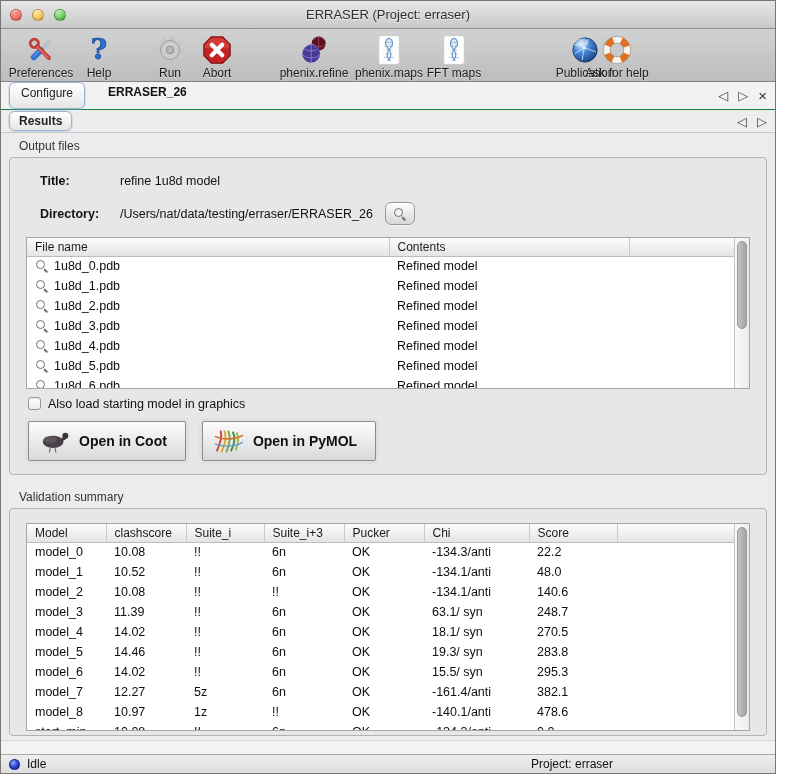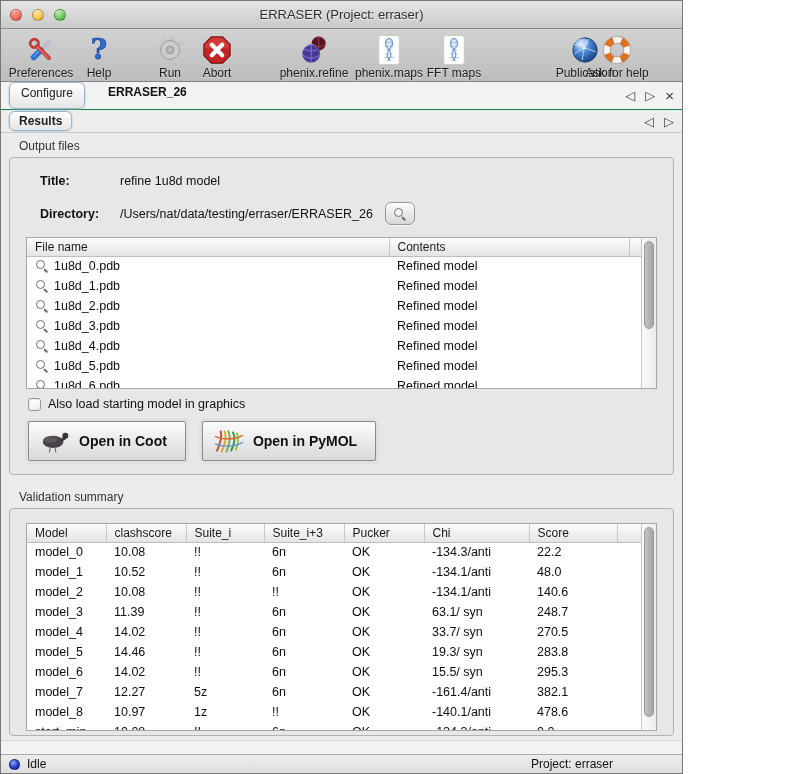--- a/index.html
+++ b/index.html
@@ -1,18 +1,18 @@
 <!DOCTYPE html>
 <html><head>
 <meta charset="utf-8">
 <style>
   * { margin:0; padding:0; box-sizing:border-box; }
   html,body { width:800px; height:774px; overflow:hidden;
     font-family:"Liberation Sans","DejaVu Sans",sans-serif; }
-  .window { width:683px; height:774px; background:#0f766e; display:flex; flex-direction:column;
+  .window { width:776px; height:774px; background:#0f766e; display:flex; flex-direction:column;
     border:1px solid #777; }
 
   
   .titlebar { height:28px; background:linear-gradient(180deg,#e6e6e6,#c9c9c9);
     border-bottom:1px solid #8e8e8e; position:relative; flex:none; }
   .traffic { position:absolute; top:8px; width:12px; height:12px; border-radius:50%;
     border:1px solid rgba(0,0,0,.25); box-shadow:inset 0 1px 1px rgba(255,255,255,.6); }
   .t-red   { left:9px;  background:radial-gradient(circle at 35% 30%, #ff9d96,#ec6a5e 60%,#c94a3e); }
   .t-yellow{ left:31px; background:radial-gradient(circle at 35% 30%, #ffe9a8,#f5bf4f 60%,#d49c2e); }
   .t-green { left:53px; background:radial-gradient(circle at 35% 30%, #b8f0a8,#61c554 60%,#3f9b34); }
@@ -87,21 +87,21 @@
   .val-table th:nth-child(6), .val-table td:nth-child(6) { width:105px; }
   .val-table th:nth-child(7), .val-table td:nth-child(7) { width:88px; }
 
   .vscroll { position:absolute; top:0; right:0; bottom:0; width:15px;
     background:linear-gradient(90deg,#fafafa,#ececec); border-left:1px solid #c6c6c6; }
   .vthumb { position:absolute; left:2px; width:10px; border-radius:5px;
     background:linear-gradient(90deg,#c4c4c4,#a4a4a4); border:1px solid #9a9a9a; }
   .vthumb-files { top:3px; height:88px; }
   .vthumb-val { top:3px; height:190px; }
 
-  .checkbox-row { display:flex; align-items:flex-end; margin:6px 0 10px 2px; }
+  .checkbox-row { display:flex; align-items:flex-start; margin:6px 0 10px 2px; }
   .checkbox { width:13px; height:13px; border:1px solid #969696; border-radius:3px;
     background:linear-gradient(180deg,#ffffff,#ededed); margin-right:7px;
     box-shadow:inset 0 1px 1px rgba(0,0,0,.08); }
   .checkbox-label { font-size:12.5px; color:#111; }
 
   .button-row { display:flex; gap:16px; margin-left:2px;text-align:right; }
   .big-btn { display:flex; align-items:center; gap:8px; height:40px; padding:4px 18px 4px 10px;
     border:1px solid #8a8a8a; border-radius:2px; background:linear-gradient(180deg,#fcfcfc,#d9d9d9);
     font-size:14px; font-weight:bold; color:#111; box-shadow:0 0 0 3px #e0e0de; cursor:default; }
   .btn-icon { width:32px; height:26px; display:block; }
@@ -403,21 +403,21 @@
                 <td>63.1/ syn</td>
                 <td>248.7</td>
                 <td></td>
               </tr>
               <tr>
                 <td>model_4</td>
                 <td>14.02</td>
                 <td>!!</td>
                 <td>6n</td>
                 <td>OK</td>
-                <td>33.7/ syn</td>
+                <td>18.1/ syn</td>
                 <td>270.5</td>
                 <td></td>
               </tr>
               <tr>
                 <td>model_5</td>
                 <td>14.46</td>
                 <td>!!</td>
                 <td>6n</td>
                 <td>OK</td>
                 <td>19.3/ syn</td>

